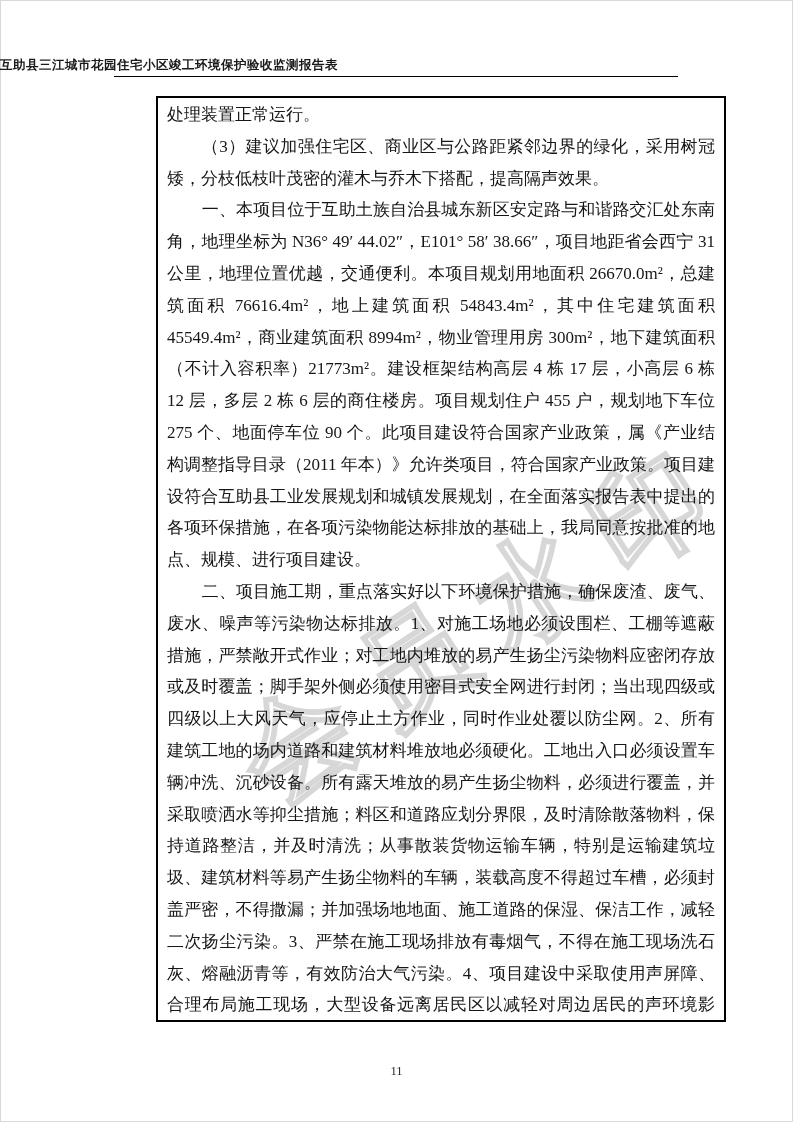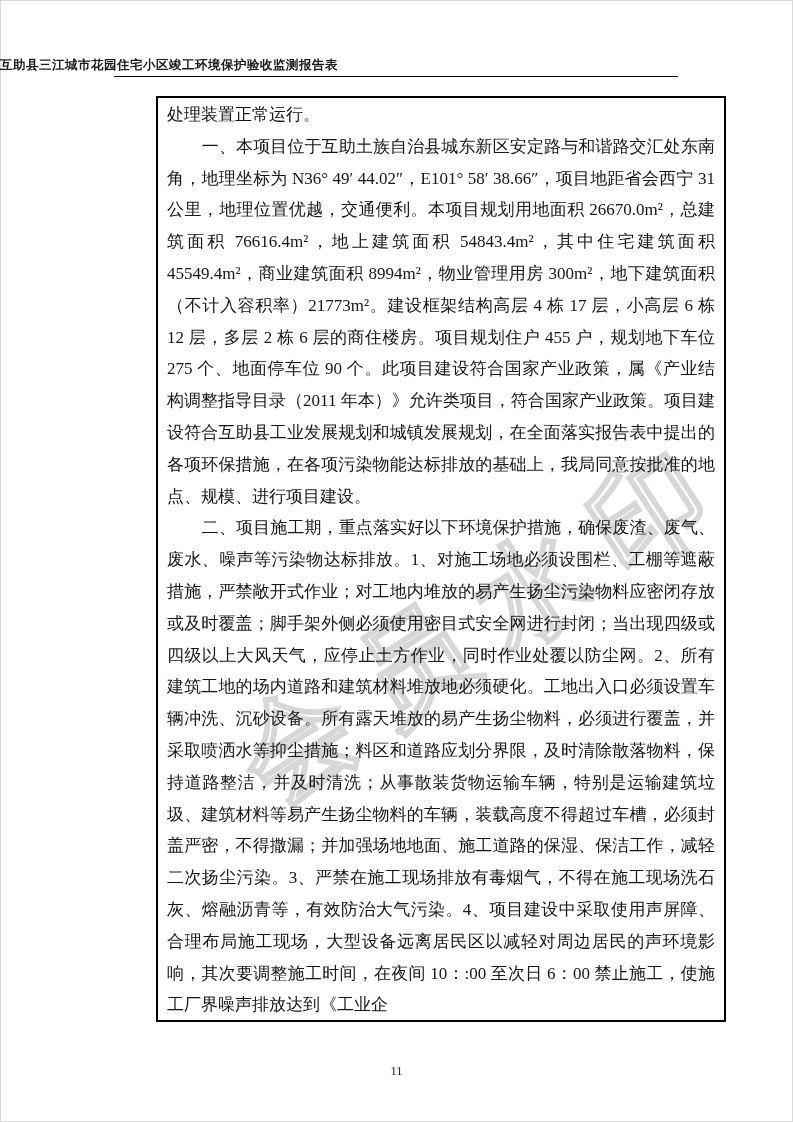--- a/index.html
+++ b/index.html
@@ -102,20 +102,21 @@
 
   <div class="header-title">互助县三江城市花园住宅小区竣工环境保护验收监测报告表</div>
 
   <div class="header-rule"></div>
 
   <div class="watermark">会员水印</div>
 
   <div class="report-table">
     <div class="report-body">
       <p>处理装置正常运行。</p>
+      <p class="para-indent">（3）建议加强住宅区、商业区与公路距紧邻边界的绿化，采用树冠矮，分枝低枝叶茂密的灌木与乔木下搭配，提高隔声效果。</p>
       <p class="para-indent">一、本项目位于互助土族自治县城东新区安定路与和谐路交汇处东南角，地理坐标为 N36° 49′ 44.02″，E101° 58′ 38.66″，项目地距省会西宁 31 公里，地理位置优越，交通便利。本项目规划用地面积 26670.0m²，总建筑面积 76616.4m²，地上建筑面积 54843.4m²，其中住宅建筑面积 45549.4m²，商业建筑面积 8994m²，物业管理用房 300m²，地下建筑面积（不计入容积率）21773m²。建设框架结构高层 4 栋 17 层，小高层 6 栋 12 层，多层 2 栋 6 层的商住楼房。项目规划住户 455 户，规划地下车位 275 个、地面停车位 90 个。此项目建设符合国家产业政策，属《产业结构调整指导目录（2011 年本）》允许类项目，符合国家产业政策。项目建设符合互助县工业发展规划和城镇发展规划，在全面落实报告表中提出的各项环保措施，在各项污染物能达标排放的基础上，我局同意按批准的地点、规模、进行项目建设。</p>
       <p class="para-indent">二、项目施工期，重点落实好以下环境保护措施，确保废渣、废气、废水、噪声等污染物达标排放。1、对施工场地必须设围栏、工棚等遮蔽措施，严禁敞开式作业；对工地内堆放的易产生扬尘污染物料应密闭存放或及时覆盖；脚手架外侧必须使用密目式安全网进行封闭；当出现四级或四级以上大风天气，应停止土方作业，同时作业处覆以防尘网。2、所有建筑工地的场内道路和建筑材料堆放地必须硬化。工地出入口必须设置车辆冲洗、沉砂设备。所有露天堆放的易产生扬尘物料，必须进行覆盖，并采取喷洒水等抑尘措施；料区和道路应划分界限，及时清除散落物料，保持道路整洁，并及时清洗；从事散装货物运输车辆，特别是运输建筑垃圾、建筑材料等易产生扬尘物料的车辆，装载高度不得超过车槽，必须封盖严密，不得撒漏；并加强场地地面、施工道路的保湿、保洁工作，减轻二次扬尘污染。3、严禁在施工现场排放有毒烟气，不得在施工现场洗石灰、熔融沥青等，有效防治大气污染。4、项目建设中采取使用声屏障、合理布局施工现场，大型设备远离居民区以减轻对周边居民的声环境影响，其次要调整施工时间，在夜间 10：:00 至次日 6：00 禁止施工，使施工厂界噪声排放达到《工业企</p>
     </div>
   </div>
 
   <div class="page-number">11</div>
 
 </div>
 
 </body></html>

